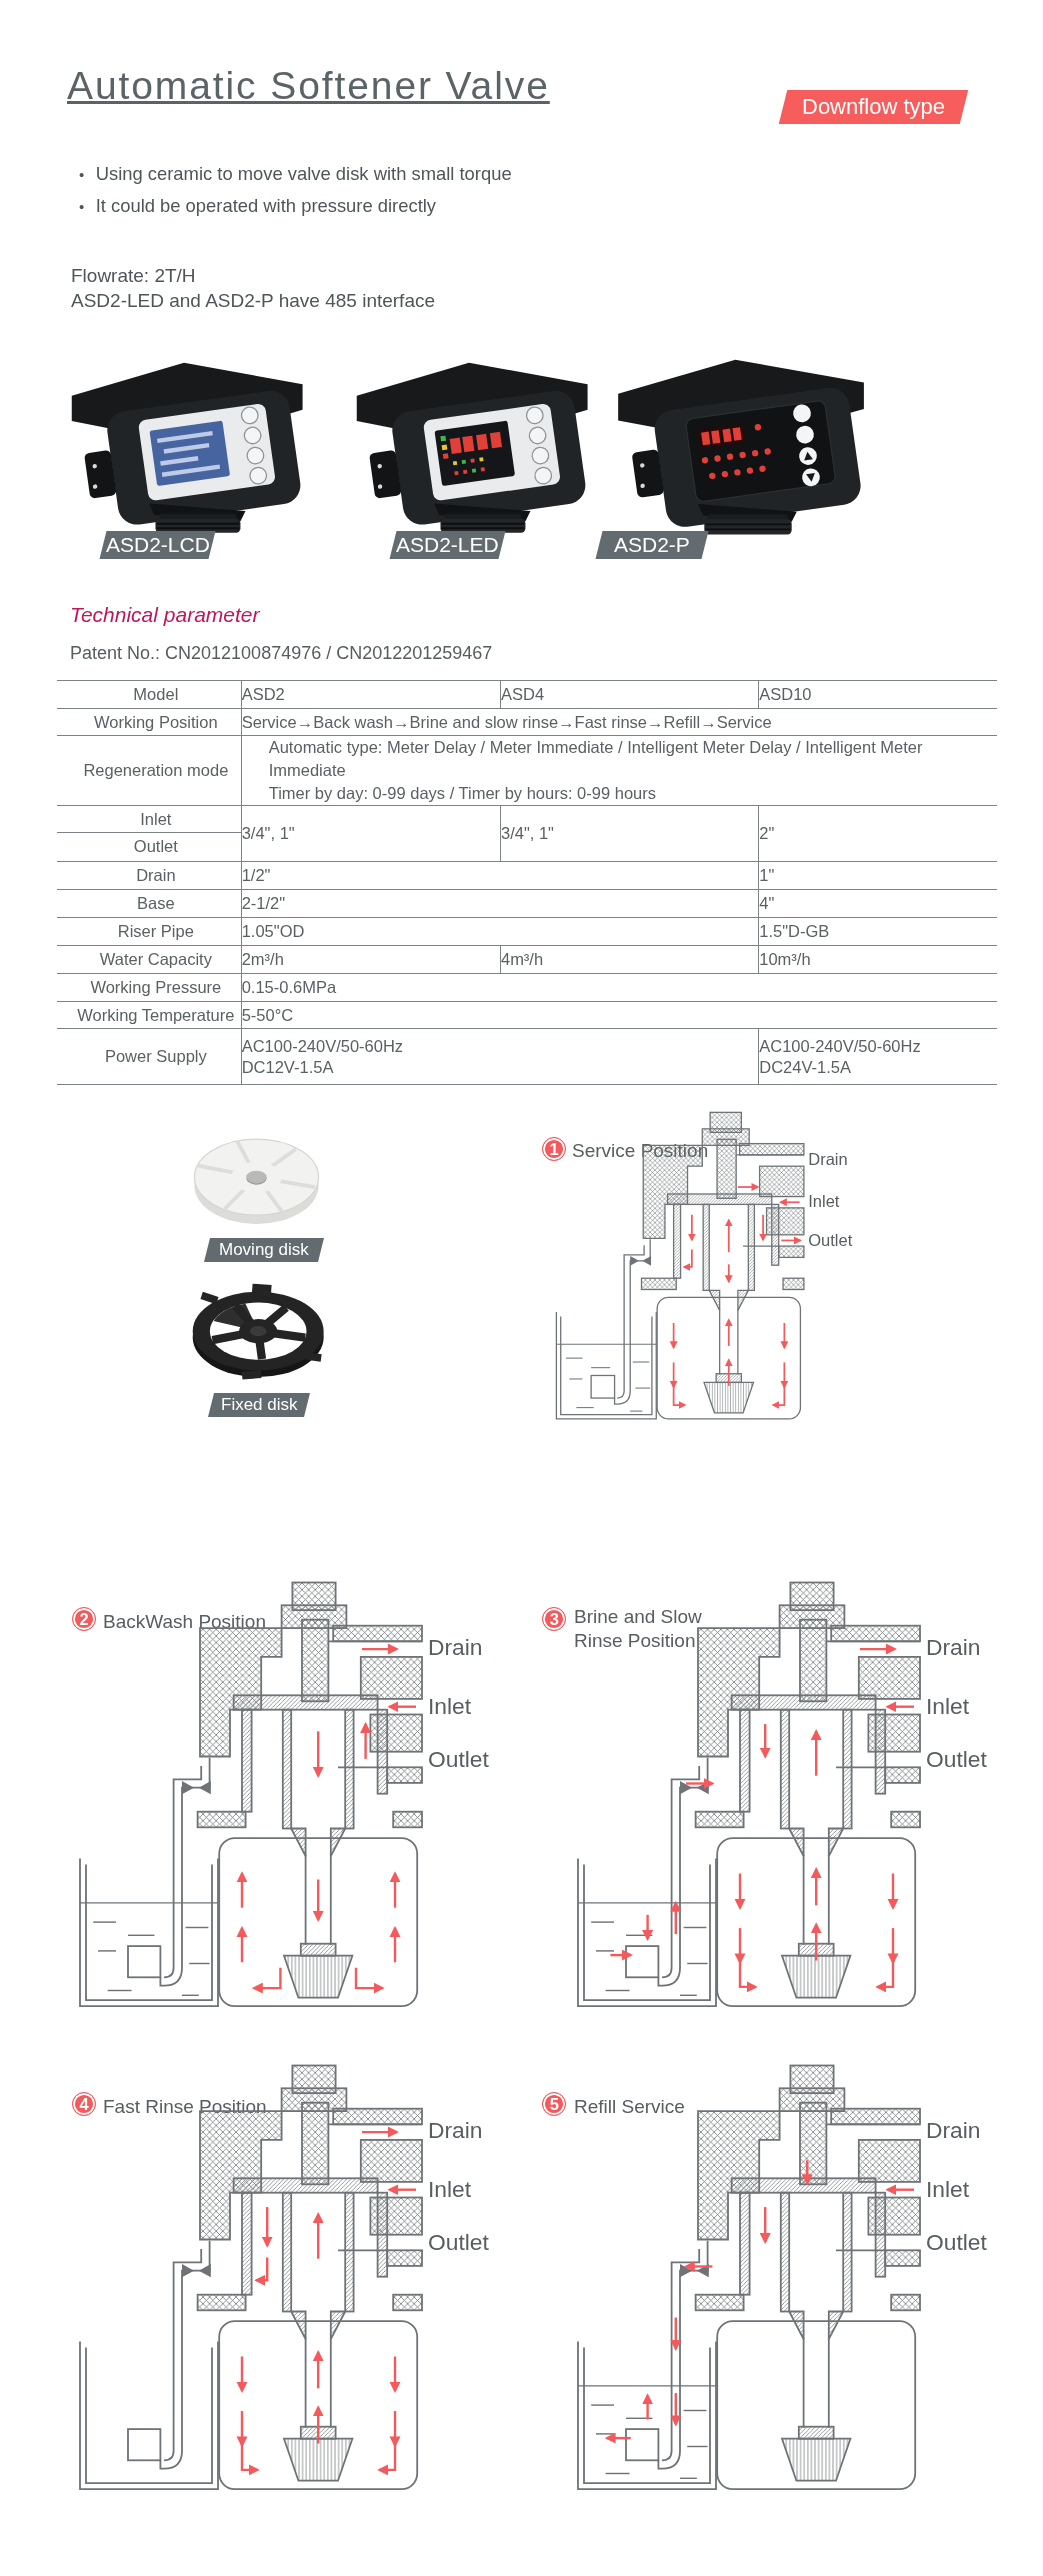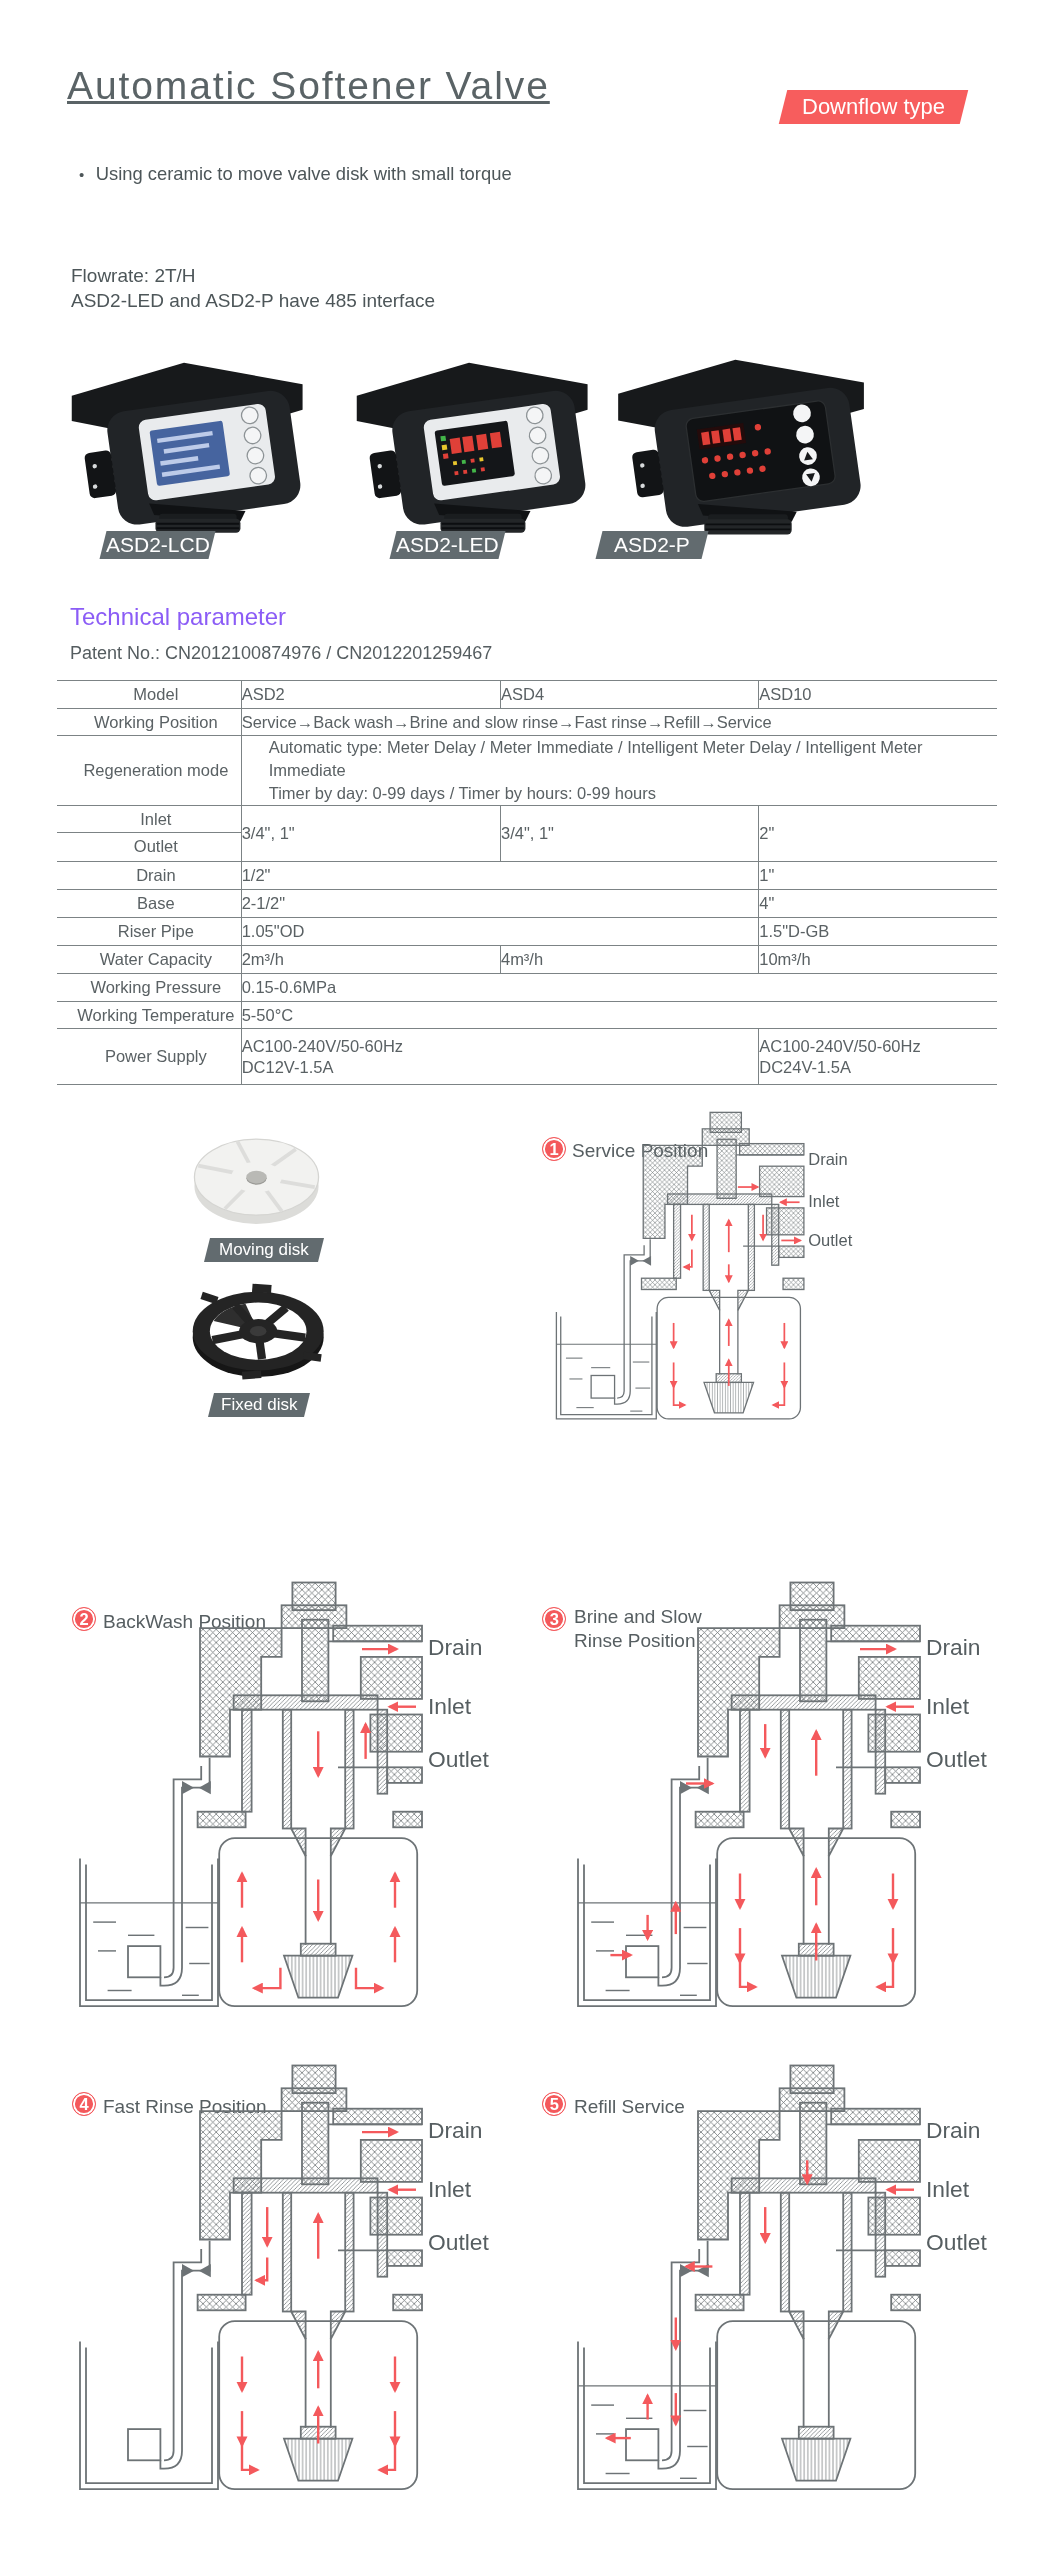--- a/index.html
+++ b/index.html
@@ -14,21 +14,21 @@
   .bullets{left:71px;top:150px;list-style:none;margin:8px;padding:0;font-size:18.4px;color:#4d5659;}
   .bullets li{height:32px;line-height:32px;white-space:nowrap;}
   .bullets li::before{content:"•";font-size:15px;margin-right:11.4px;color:#4d5659;}
   .flowrate{left:71px;top:257px;font-size:19px;margin-top:8px;}
   .ifnote{left:71px;top:290px;font-size:19px;}
   
   .pbadge{background:#626b6f;display:flex;align-items:center;justify-content:center;transform:skewX(-14deg);}
   .pbadge span{transform:skewX(14deg);color:#fff;font-size:21px;white-space:nowrap;}
   .dbadge span{font-size:17px;}
   
-  .techhead{left:70px;top:603px;font-size:24px;color:#8b5cf6;}
+  .techhead{left:70px;top:603px;font-size:21px;color:#be185d;font-style:italic;}
   .patent{left:70px;top:643px;font-size:18px;color:#555d60;}
   table.spec{left:57px;top:680px;width:940px;border-collapse:collapse;table-layout:fixed;
              font-size:16.5px;color:#5a6164;}
   table.spec td{border:1.3px solid #7c8385;padding:0;vertical-align:middle;}
   table.spec td.lbl{text-align:center;padding-left:14px;border-left:none;}
   table.spec td.last{border-right:none;}
   table.spec td.val{text-align:left;}
   table.spec td.regen{text-align:left;padding-left:27px;line-height:23px;}
   
   .dpanel{position:absolute;}
@@ -101,20 +101,21 @@
     </g>
   </defs>
 </svg>
 
 <div class="abs title">Automatic Softener Valve</div>
 <div class="abs redbadge">
   <span>Downflow type</span>
 </div>
 <ul class="abs bullets">
   <li>Using ceramic to move valve disk with small torque</li>
+  <li>It could be operated with pressure directly</li>
 </ul>
 <div class="abs flowrate">Flowrate: 2T/H</div>
 <div class="abs ifnote">ASD2-LED and ASD2-P have 485 interface</div>
 
 <svg class="abs" style="left:54px;top:350px" width="260" height="184" viewBox="0 0 410 290">
   <polygon points="28,72 205,20 392,54 392,94 212,148 28,112" fill="#17191b"></polygon>
   <g transform="rotate(-8 235 175)">
     <rect x="92" y="80" width="290" height="180" rx="30" fill="#212427"></rect>
     <rect x="142" y="98" width="202" height="128" rx="12" fill="#e9ebed"></rect>
     <rect x="158" y="116" width="116" height="88" rx="4" fill="#46649f"></rect>

